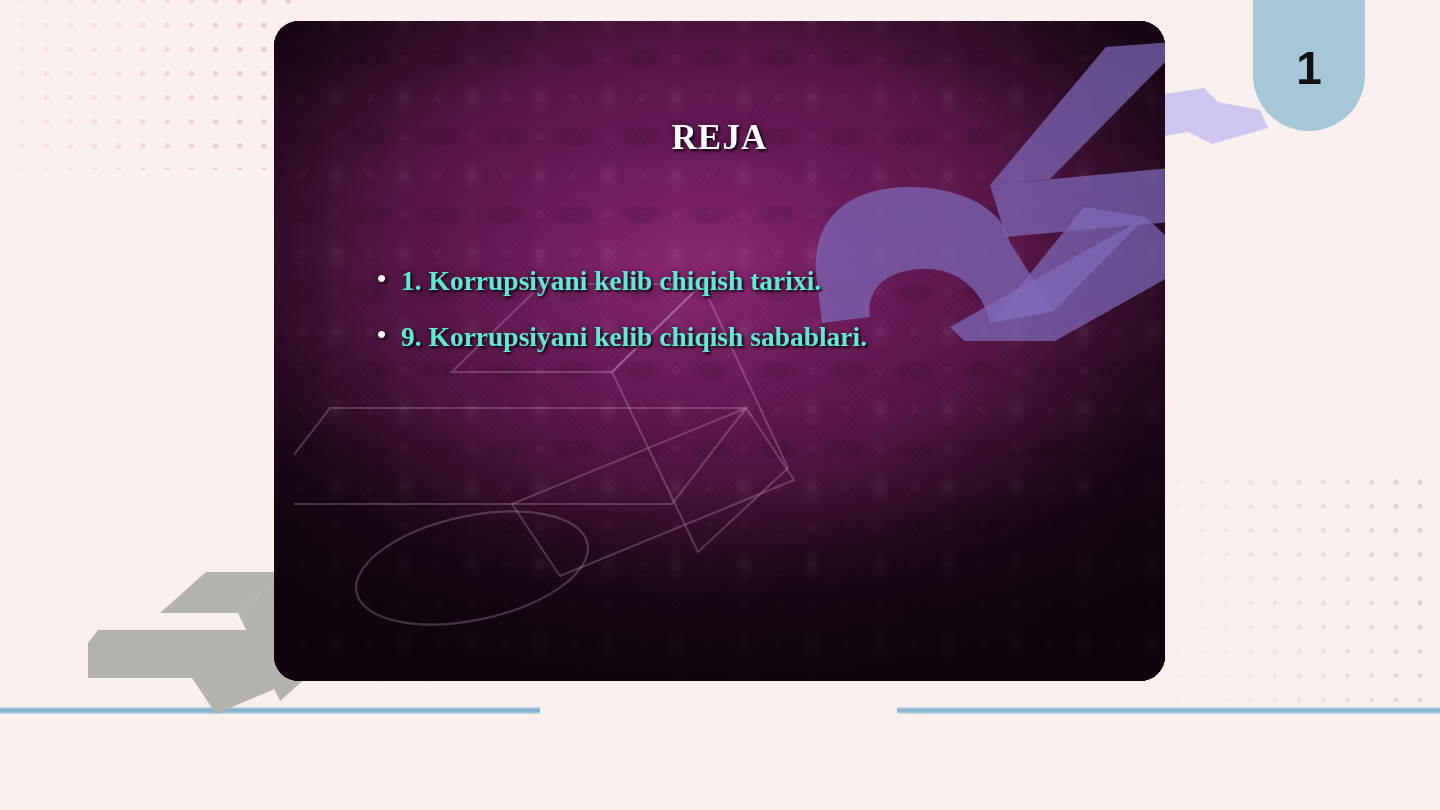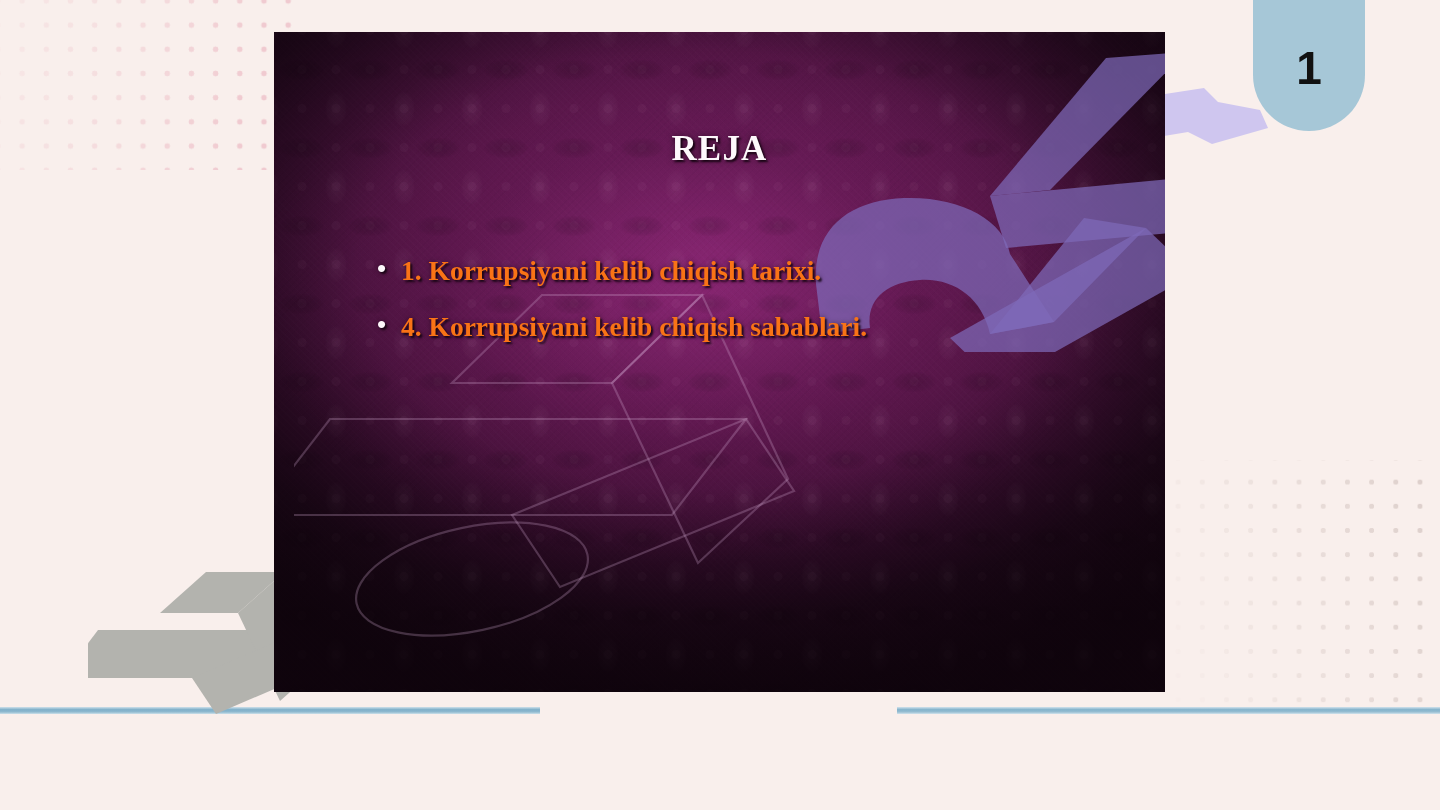--- a/index.html
+++ b/index.html
@@ -63,24 +63,25 @@
   }
 
   
   #glyph-h-outside{
     position:absolute;left:88px;top:560px;width:300px;height:158px;
     z-index:4;pointer-events:none;
   }
 
   
   #slide{
-    position:absolute;left:274px;top:32px;width:891px;height:660px;
+    position:absolute;left:274px;top:21px;width:891px;height:660px;
     overflow:hidden;
     background:#2b0d23;
     z-index:5;
+    border-radius:25px;
   }
   
   #slide .bg-base{
     position:absolute;inset:0;
     background:
       radial-gradient(ellipse 62% 52% at 46% 40%, rgba(150,42,126,0.55) 0%, rgba(110,28,93,0.30) 42%, rgba(40,10,33,0.0) 78%),
       radial-gradient(ellipse 80% 70% at 50% 33%, #7d2268 0%, #60184f 38%, #3d0f33 68%, #220a1d 100%),
       linear-gradient(180deg, #2a0c22 0%, #4a1340 18%, #6d1d5b 40%, #5a1849 62%, #330e2a 84%, #1b0717 100%);
   }
   
@@ -128,22 +129,23 @@
   #bullet-list{
     position:absolute;left:101px;top:222px;width:700px;
     margin:0;padding:0;list-style:none;
   }
   #bullet-list li{
     position:relative;
     padding-left:26px;
     margin-bottom:22px;
     font-family:"Liberation Serif","DejaVu Serif",serif;
     font-weight:bold;font-size:27.5px;line-height:1.22;
-    color:#f97316;
+    color:#5eead4;
     text-shadow:2px 2px 2px rgba(15,2,12,.8), 0 0 5px rgba(25,5,20,.55);
+    margin-top:21px;
   }
   #bullet-list li::before{
     content:"\2022";
     position:absolute;left:2px;top:-1px;
     font-size:26px;color:#fdf8fb;
   }
 </style>
 </head>
 <body>
 
@@ -216,16 +218,16 @@
       </g>
     </svg>
   </div>
 
   <div class="bg-vignette"></div>
 
   <div id="slide-content">
     <div id="slide-title">REJA</div>
     <ul id="bullet-list">
       <li>1. Korrupsiyani kelib chiqish tarixi.</li>
-      <li>4. Korrupsiyani kelib chiqish sabablari.</li>
+      <li>9. Korrupsiyani kelib chiqish sabablari.</li>
     </ul>
   </div>
 </div>
 
 </body></html>

